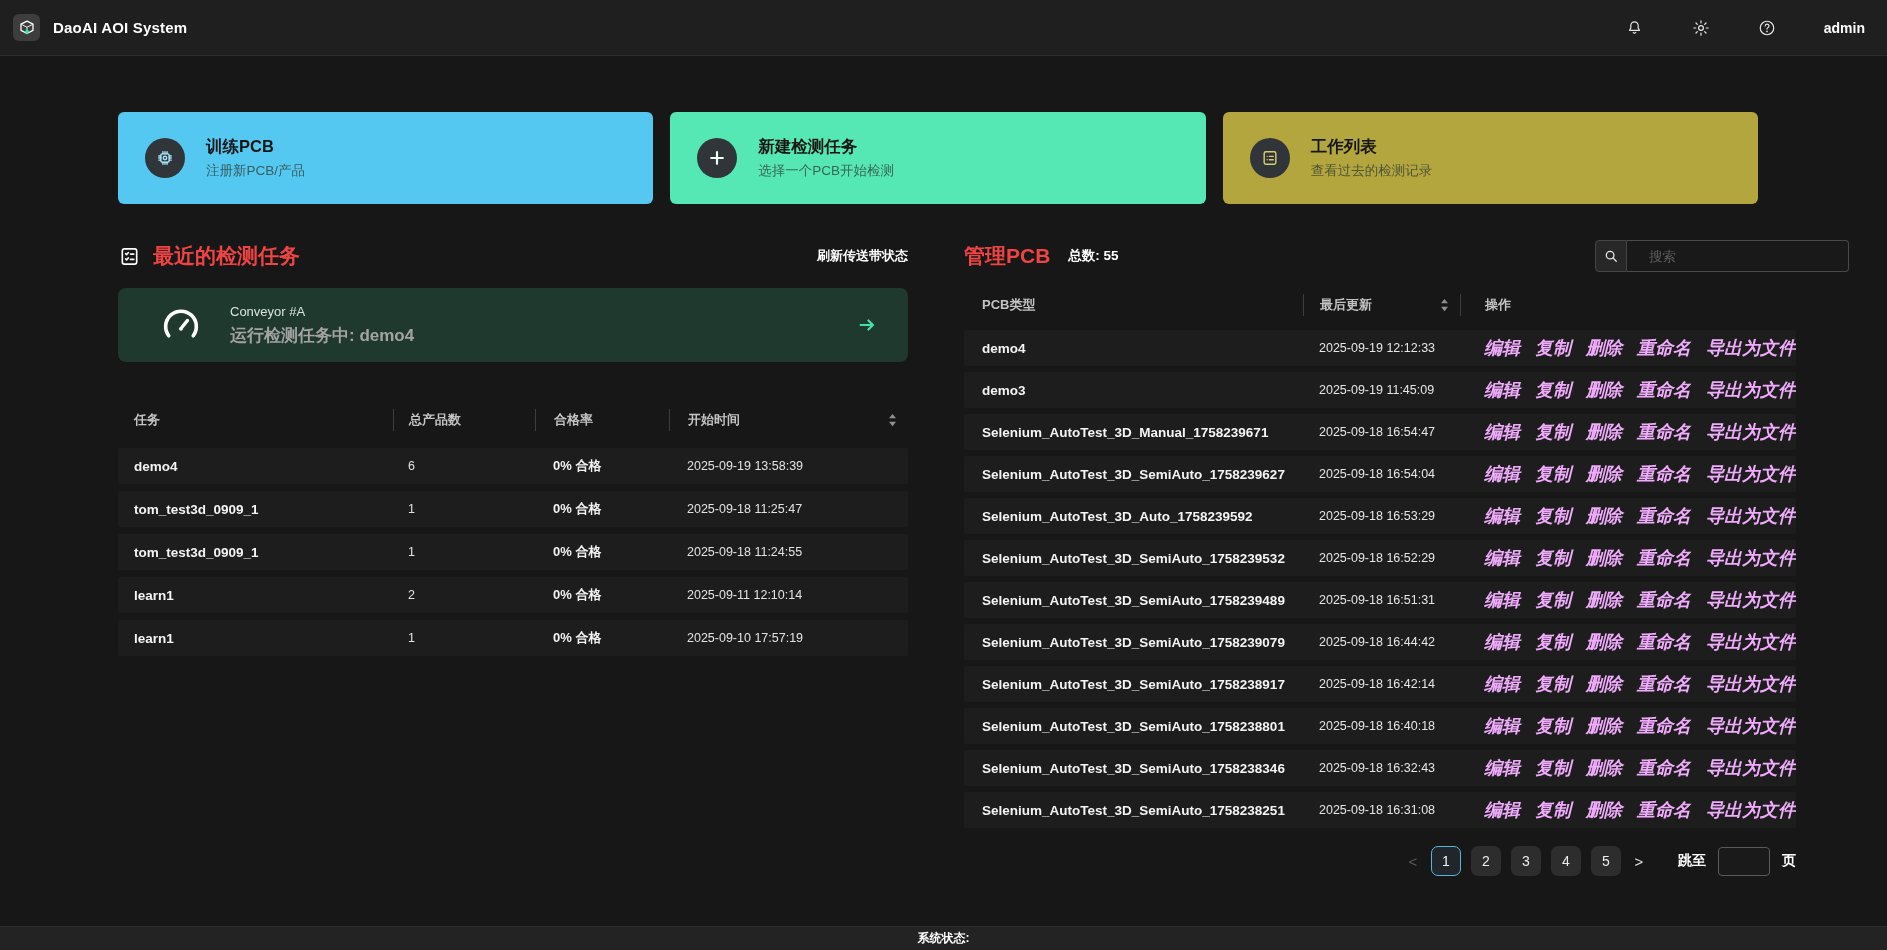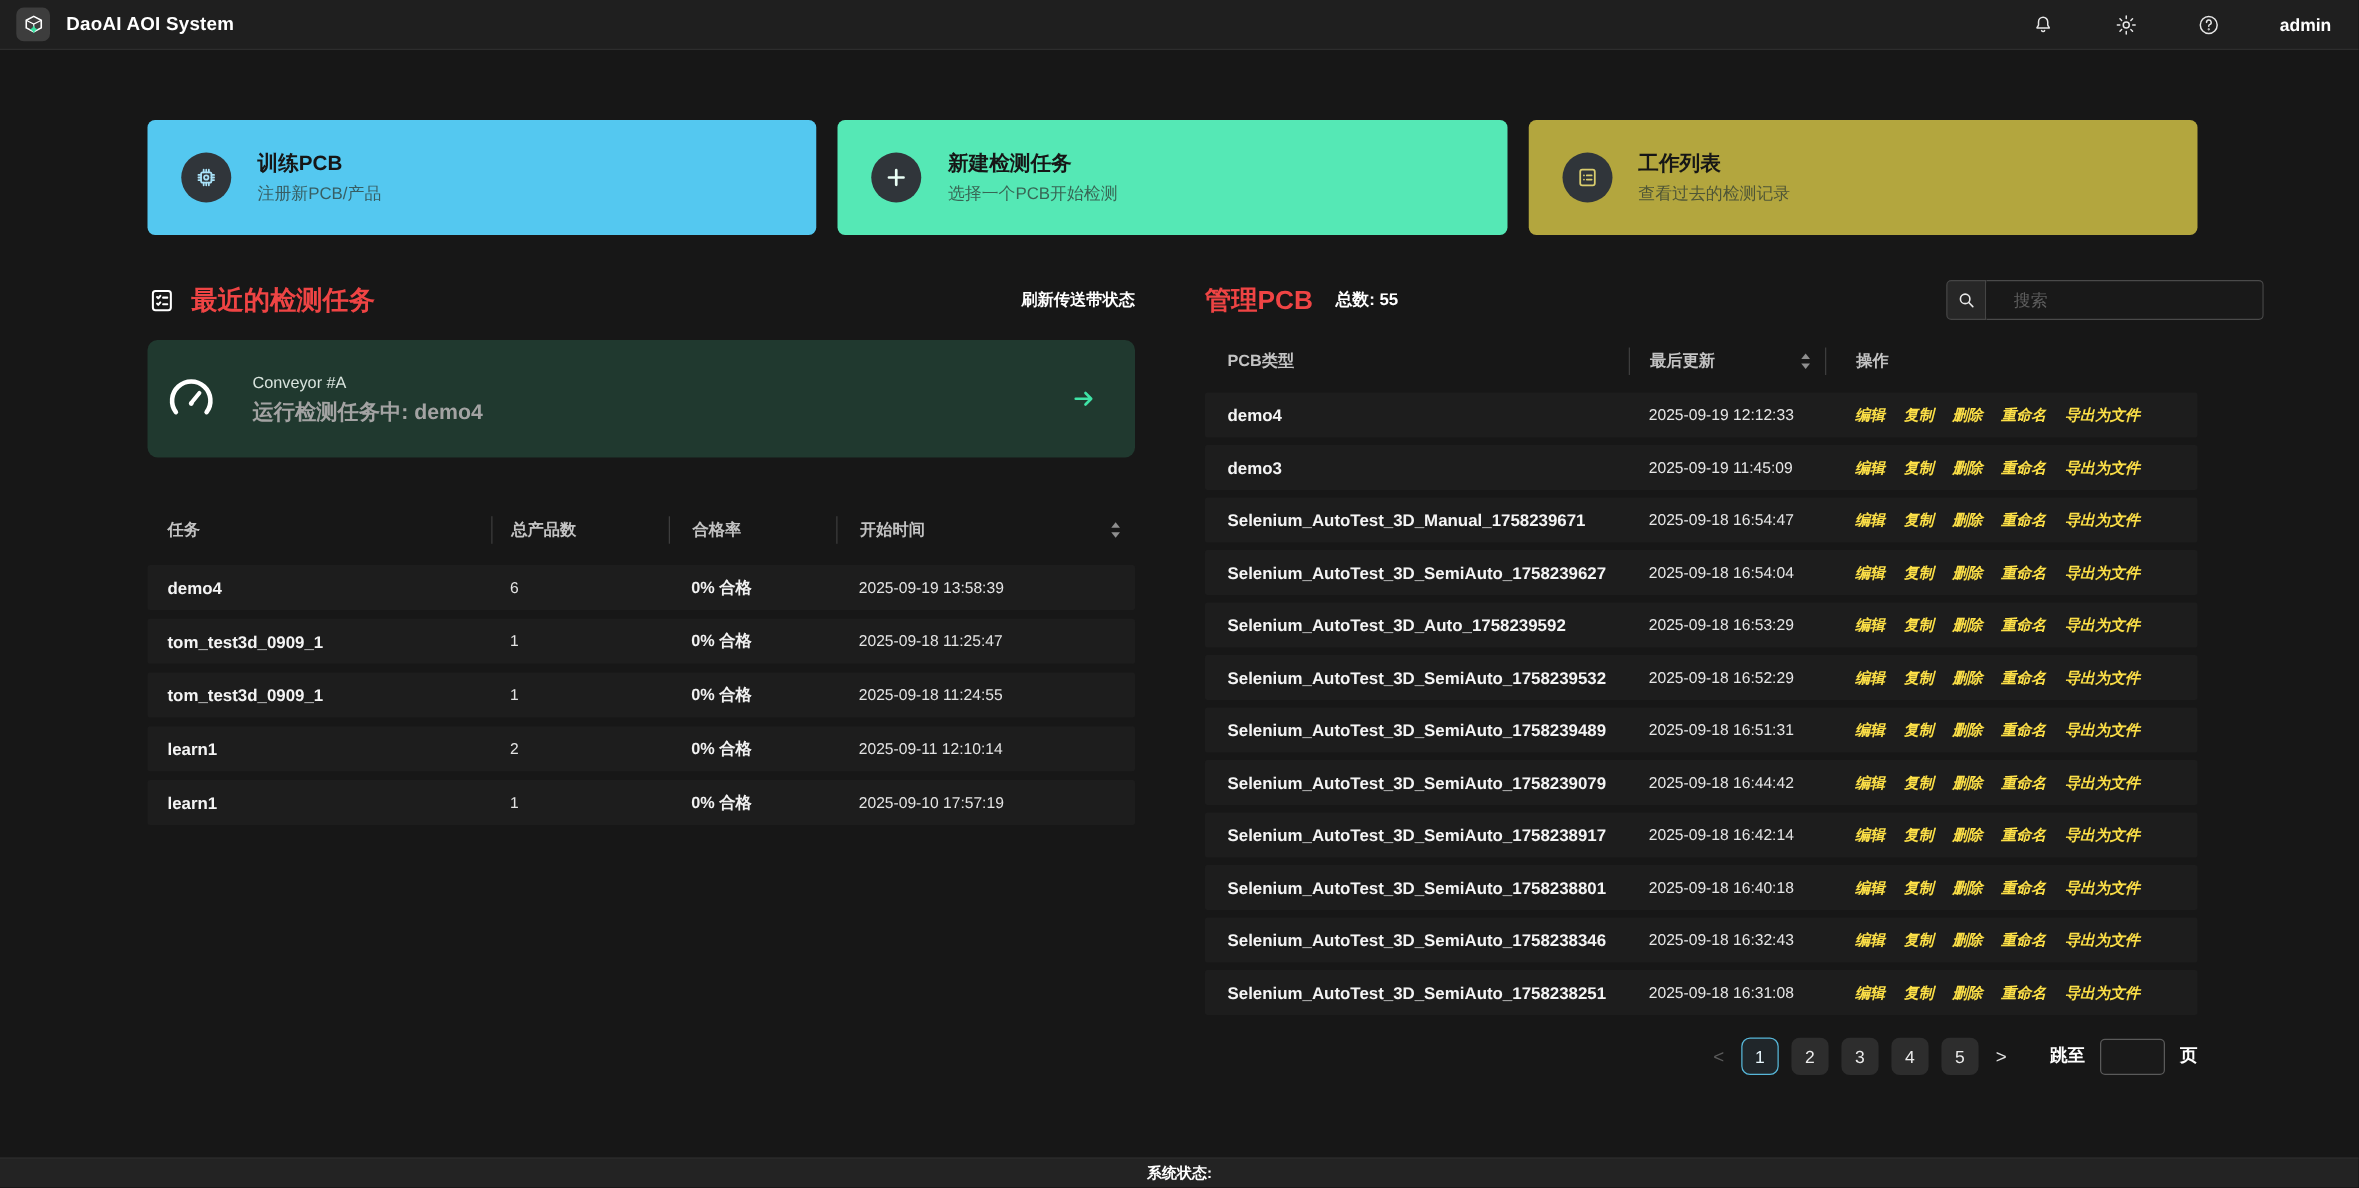--- a/index.html
+++ b/index.html
@@ -4,21 +4,21 @@
 <style>
   * { box-sizing: border-box; margin: 0; padding: 0; }
   html,body { width:1887px; height:950px; }
   body {
     background:#171717; color:#ececec;
     font-family:"Liberation Sans","DejaVu Sans",sans-serif;
     overflow:hidden; position:relative;
   }
   
   .topbar {
-    height:40px; background:#1f1f1f; border-bottom:1px solid #2d2d2d;
+    height:56px; background:#1f1f1f; border-bottom:1px solid #2d2d2d;
     display:flex; align-items:center; padding:0 22px 0 13px;
   }
   .logo-badge {
     width:27px; height:27px; border-radius:6px; background:#3d3d3d;
     display:flex; align-items:center; justify-content:center; margin-right:13px;
   }
   .app-title { font-size:15px; font-weight:700; color:#ffffff; letter-spacing:.2px; }
   .topbar-right { margin-left:auto; display:flex; align-items:center; }
   .top-icon { width:18px; height:18px; color:#e6e6e6; cursor:pointer; margin-left:48px; display:flex; align-items:center; justify-content:center; }
   .user-name { margin-left:48px; font-size:14px; font-weight:700; color:#fff; cursor:pointer; }
@@ -45,22 +45,22 @@
   .col-right { flex:1; }
 
   .section-head { display:flex; align-items:center; height:32px; }
   .section-icon { width:23px; height:23px; color:#fff; margin-right:12px; display:flex; }
   .section-title { font-size:21px; font-weight:700; color:#ef4444; }
   .refresh-link { margin-left:auto; font-size:13px; font-weight:600; color:#fff; cursor:pointer; }
   .total-label { font-size:13.5px; color:#fff; margin-left:18px; font-weight:600; }
 
   
   .conveyor-card {
-    margin-top:16px; height:94px; background:#20392f; border-radius:8px;
-    display:flex; align-items:center; padding:0 30px 0 12px; cursor:pointer;
+    margin-top:16px; height:74px; background:#20392f; border-radius:8px;
+    display:flex; align-items:center; padding:0 30px 0 40px; cursor:pointer;
   }
   .gauge-wrap { width:46px; height:46px; color:#fff; display:flex; }
   .conveyor-text { margin-left:26px; }
   .conveyor-name { font-size:13px; color:#d9e4de; margin-bottom:5px; }
   .conveyor-status { font-size:17px; font-weight:700; color:#a3a3a3; }
   .conveyor-arrow { margin-left:auto; width:22px; height:22px; color:#3fe3a6; display:flex; }
 
   
   .thead { display:flex; align-items:center; color:#c3c3c3; font-size:13px; font-weight:700; }
   .th { display:flex; align-items:center; height:22px; }
@@ -97,21 +97,21 @@
 
   .pcb-table { margin-top:16px; }
   .pcb-table .thead { height:34px; margin-bottom:8px; }
   .pc1 { width:339px; padding-left:18px; }
   .pc2 { width:157px; padding-left:16px; display:flex; align-items:center; }
   .pc3 { flex:1; padding-left:24px; }
   .pcb-row { margin-bottom:6px; }
   .pcb-name { font-size:13.5px; font-weight:700; color:#f4f4f4; }
   .pcb-date { font-size:12.5px; color:#e6e6e6; }
   .pcb-actions { display:flex; gap:15px; align-items:center; }
-  .action-link { font-size:12px; font-weight:700; font-style:italic; color:#fde047; cursor:pointer; white-space:nowrap; }
+  .action-link { font-size:18px; font-weight:700; font-style:italic; color:#f0abfc; cursor:pointer; white-space:nowrap; }
 
   
   .pagination { display:flex; align-items:center; justify-content:flex-end; margin-top:18px; }
   .page-prev { color:#5c5c5c; width:26px; text-align:center; font-size:15px; cursor:default; }
   .page-next { color:#e3e3e3; width:26px; text-align:center; font-size:15px; cursor:pointer; margin-right:26px; }
   .page-btn {
     width:30px; height:30px; border-radius:7px; background:#2d2d2d; color:#ececec;
     font-size:14px; display:flex; align-items:center; justify-content:center;
     margin:0 5px; cursor:pointer; border:1px solid transparent;
   }

